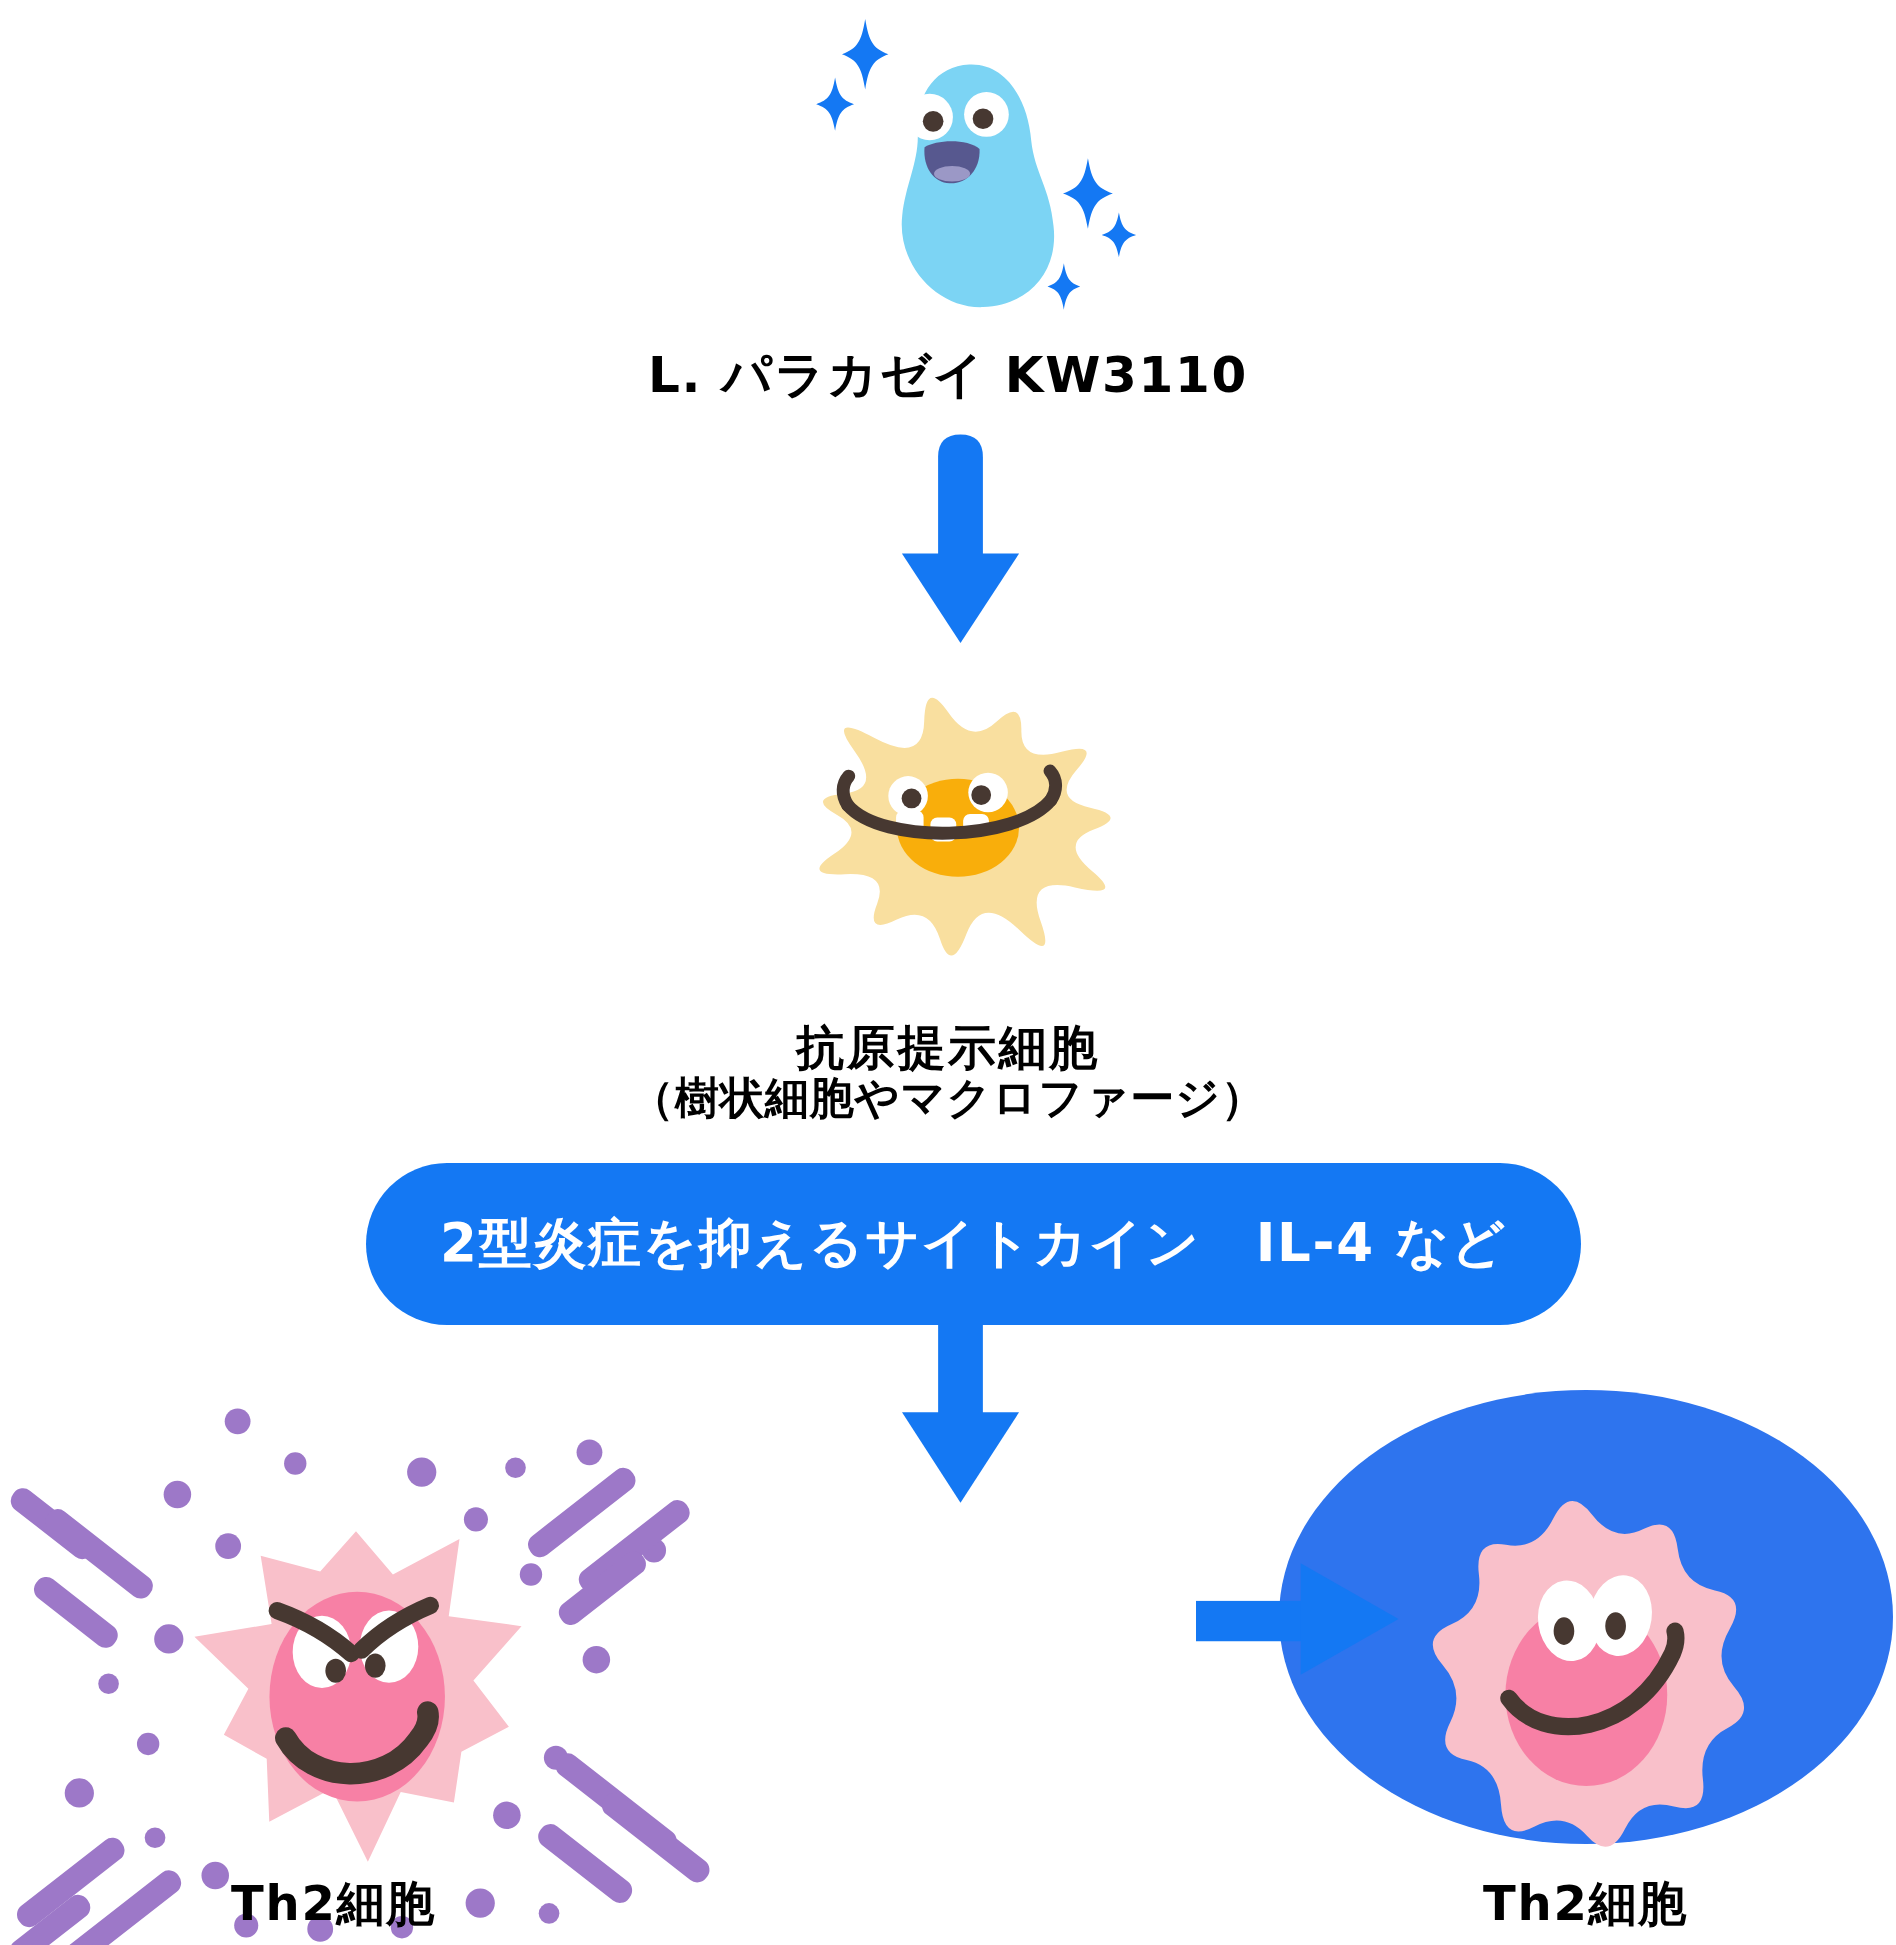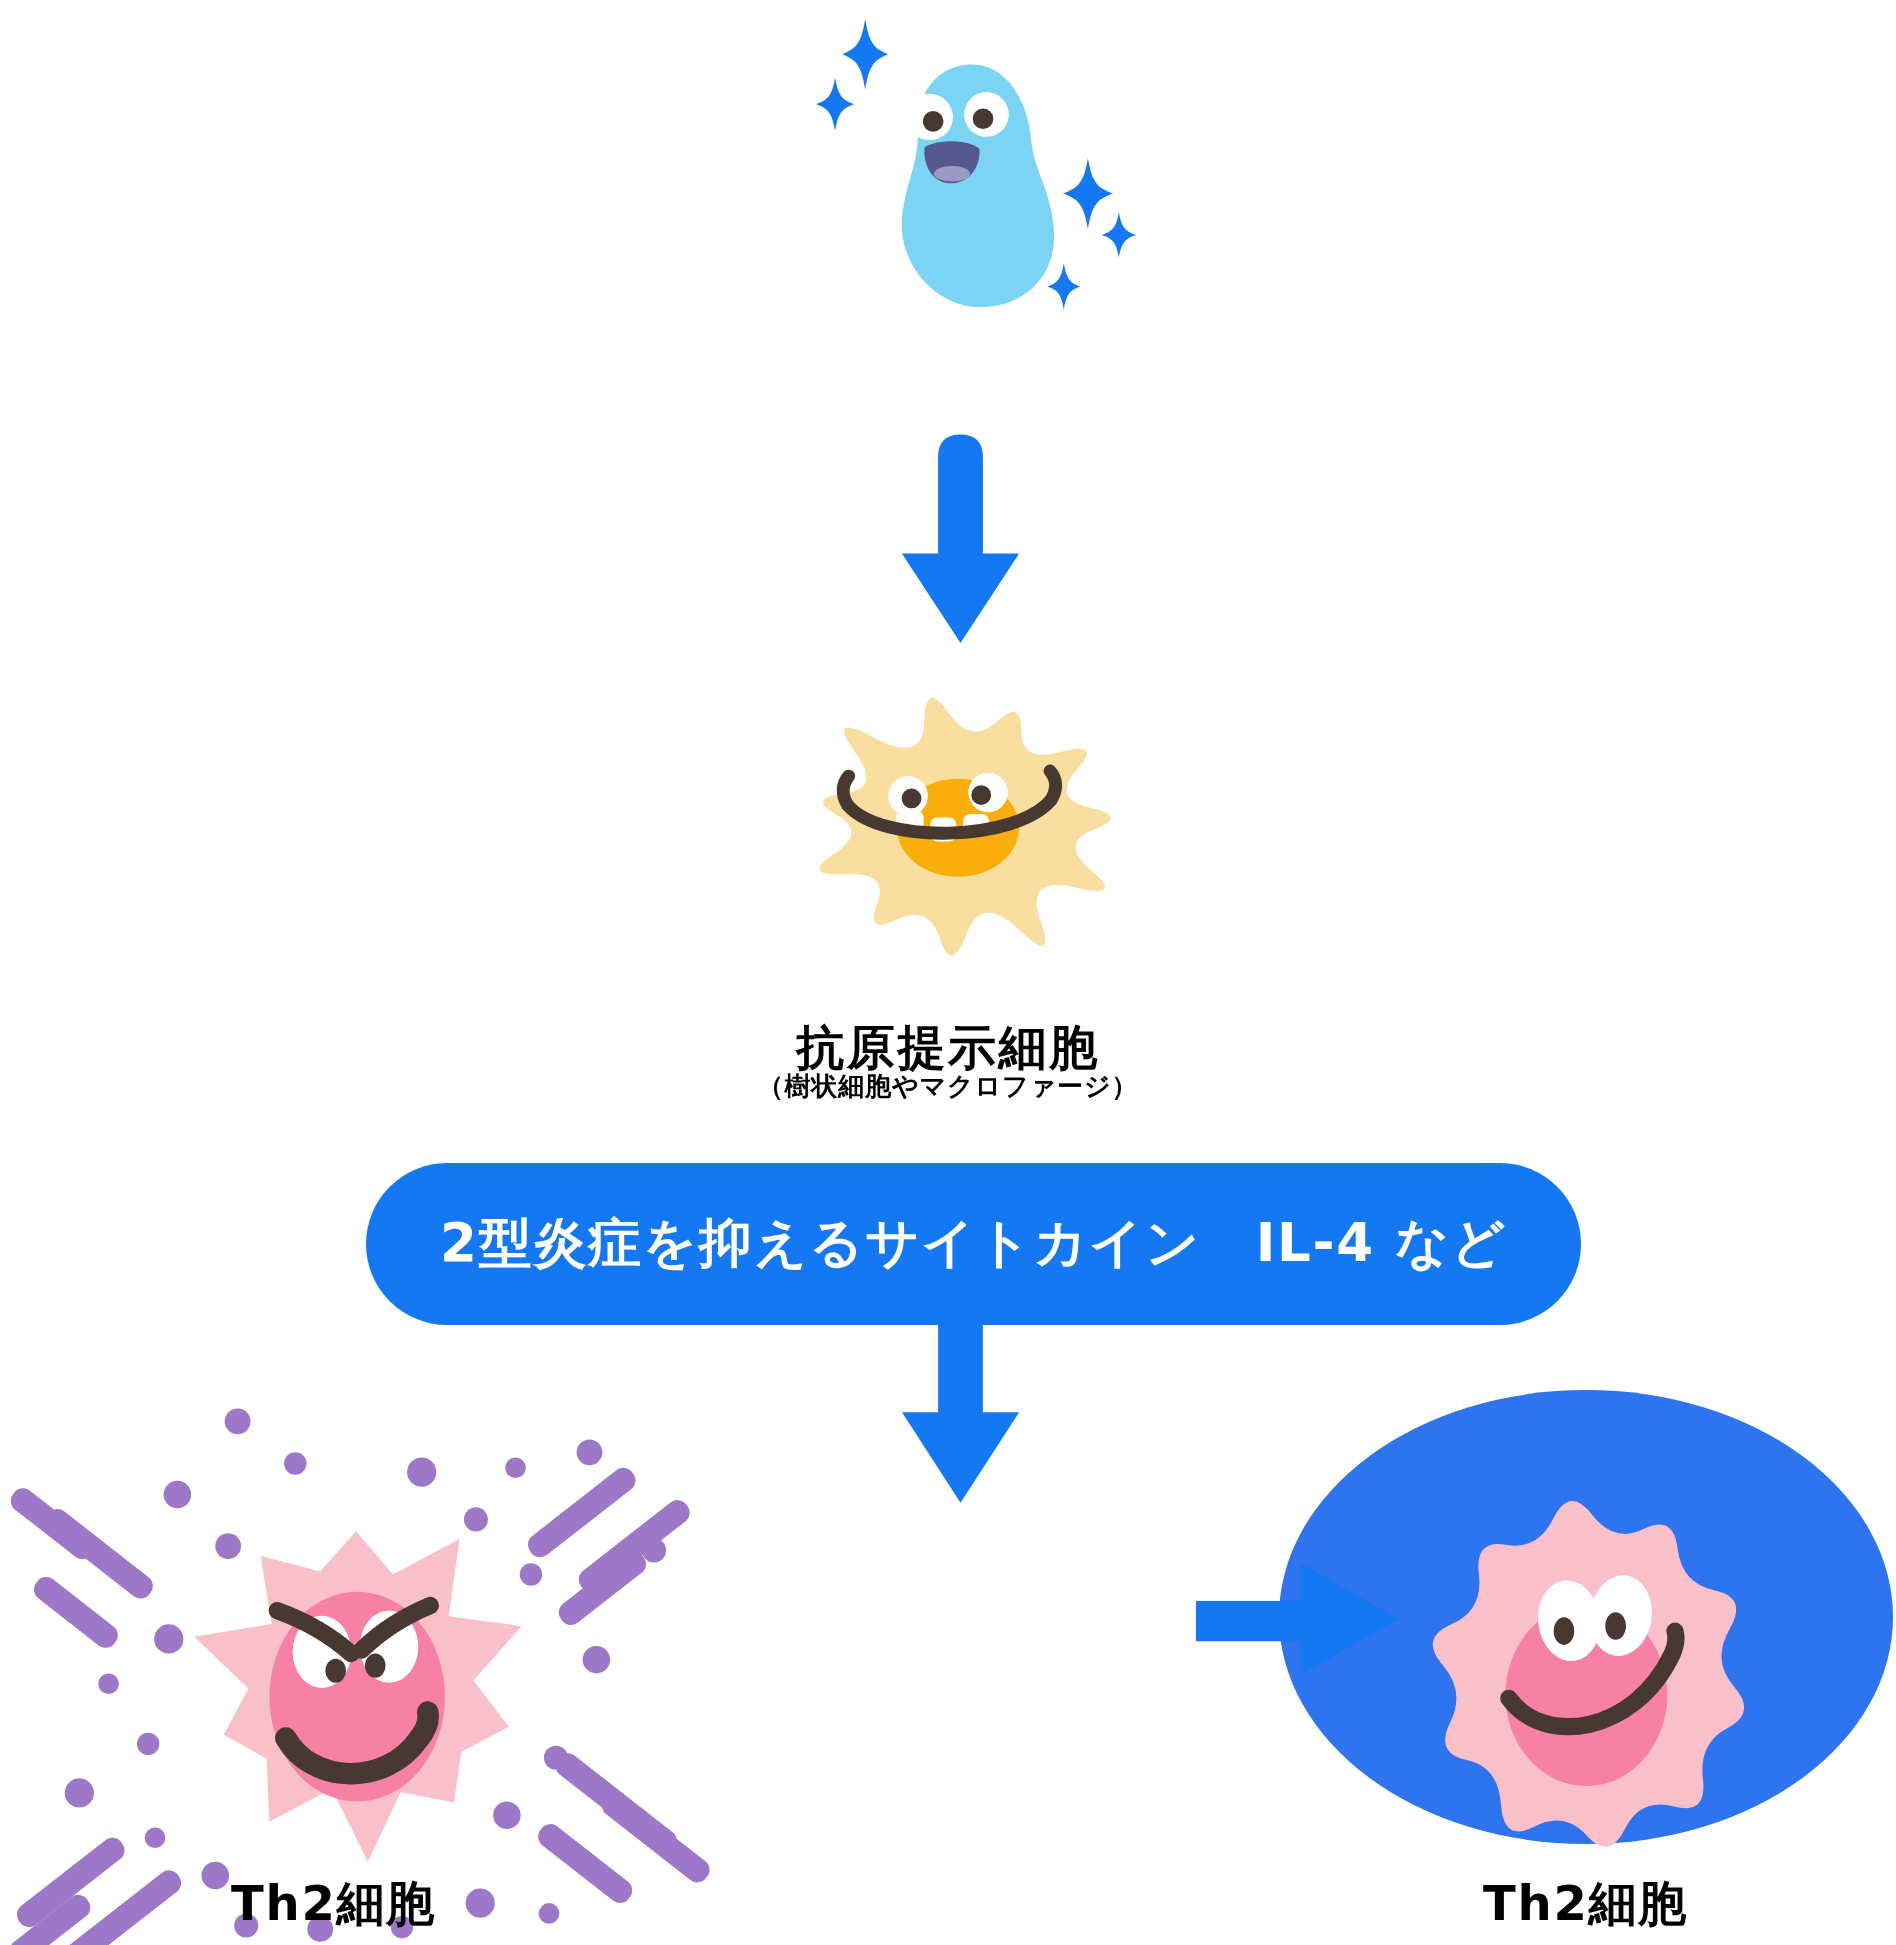--- a/index.html
+++ b/index.html
@@ -3,21 +3,21 @@
 <meta charset="utf-8">
 <style>
   html,body{margin:0;padding:0;background:#fff;}
   #stage{position:relative;width:1896px;height:1945px;background:#fff;overflow:hidden;
          font-family:"DejaVu Sans","Liberation Sans",sans-serif;color:#000;}
   svg.part{position:absolute;overflow:visible;}
   .label{position:absolute;color:var(--text_black);font-weight:800;white-space:nowrap;}
   .center{left:0;width:1896px;text-align:center;}
   .strain{top:342px;font-size:50px;letter-spacing:1.7px;}
   .imm1{top:991px;font-size:48px;letter-spacing:2.6px;margin-top:25px;}
-  .imm2{top:1069px;font-size:26px;letter-spacing:0.9px;}
+  .imm2{top:1069px;font-size:44px;letter-spacing:0.9px;}
   .banner{position:absolute;left:366px;top:1163px;width:1215px;height:162px;border-radius:81px;
           background:var(--accent_blue);color:var(--text_white);display:flex;align-items:center;
           justify-content:center;font-size:53px;font-weight:800;letter-spacing:1.7px;}
   .pill{position:absolute;left:730px;top:1543px;width:473px;height:157px;border-radius:79px;
         background:var(--accent_blue);color:var(--text_white);display:flex;align-items:center;
         justify-content:center;font-size:57px;font-weight:800;letter-spacing:4.3px;z-index:3;}
   .oval{position:absolute;left:1279px;top:1390px;width:614px;height:454px;border-radius:50%;
         background:var(--oval_blue);z-index:1;}
   #svg-harrow{z-index:2;}
   #svg-calm{z-index:2;}
@@ -45,20 +45,21 @@
       <path class="f-bact" d="M186 60 C146 62 124 96 126 138 C128 172 112 198 108 236 C102 292 148 344 202 342
         C256 340 290 300 284 248 C280 204 262 186 258 148 C254 100 228 58 186 60 Z"></path>
    <circle class="f-white" cx="140" cy="121" r="27"></circle>
    <circle class="f-white" cx="206" cy="118" r="26"></circle>
    <circle class="f-dark" cx="144" cy="126" r="12"></circle>
    <circle class="f-dark" cx="202" cy="123" r="12"></circle>
    <path class="f-mouth" d="M134 156 C148 147 184 146 198 158 C199 183 182 199 163 198 C145 197 132 180 134 156 Z"></path>
    <ellipse class="f-tongue" cx="166" cy="187" rx="21" ry="9"></ellipse>
     </svg>
 
+  <div class="label center strain">L. パラカゼイ KW3110</div>
 
   <svg id="svg-arrow1" class="part" style="left:895px;top:426px" width="131" height="224" viewBox="0 0 152 260">
       <path class="f-accent" d="M50 150 L50 36 Q50 10 76 10 Q102 10 102 36 L102 150 Z"></path>
    <polygon class="f-accent" points="8,148 144,148 76,252"></polygon>
     </svg>
 
   <svg id="svg-immune" class="part" style="left:779px;top:654px" width="370" height="344" viewBox="0 0 430 400">
       <path class="f-yellow" d="M363.8 252.2 Q402.7 284.7 344.0 271.4 Q285.3 258.1 304.0 310.5 Q322.6 362.9 279.1 320.7 Q235.7 278.5 217.8 325.6 Q200.0 372.7 187.1 331.5 Q174.2 290.4 136.9 308.8 Q99.6 327.3 114.0 290.4 Q128.4 253.5 76.5 256.1 Q24.6 258.6 63.7 232.6 Q102.9 206.6 67.0 186.8 Q31.1 166.9 75.6 162.1 Q120.1 157.2 87.4 112.4 Q54.7 67.5 111.0 97.7 Q167.4 127.9 168.7 78.5 Q170.0 29.1 196.6 67.8 Q223.1 106.5 252.7 78.7 Q282.3 51.0 281.7 89.1 Q281.1 127.1 328.5 113.8 Q376.0 100.5 346.1 134.6 Q316.3 168.8 361.7 178.7 Q407.0 188.7 365.9 204.2 Q324.8 219.8 363.8 252.2 Z"></path>
    <ellipse class="f-orange" cx="208" cy="202" rx="71" ry="57"></ellipse>
    <circle class="f-white" cx="150" cy="165" r="23"></circle>

